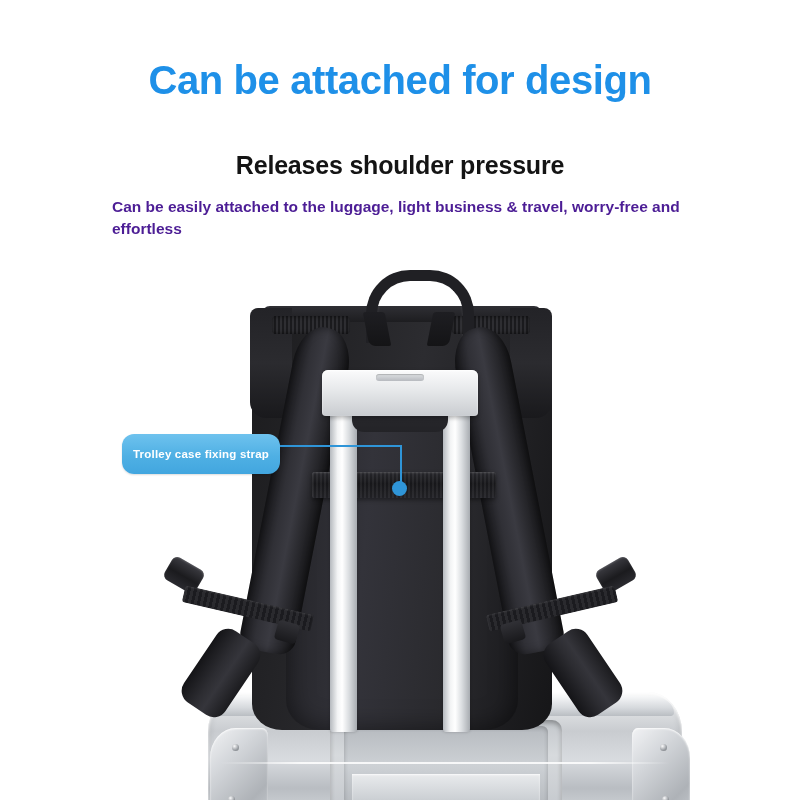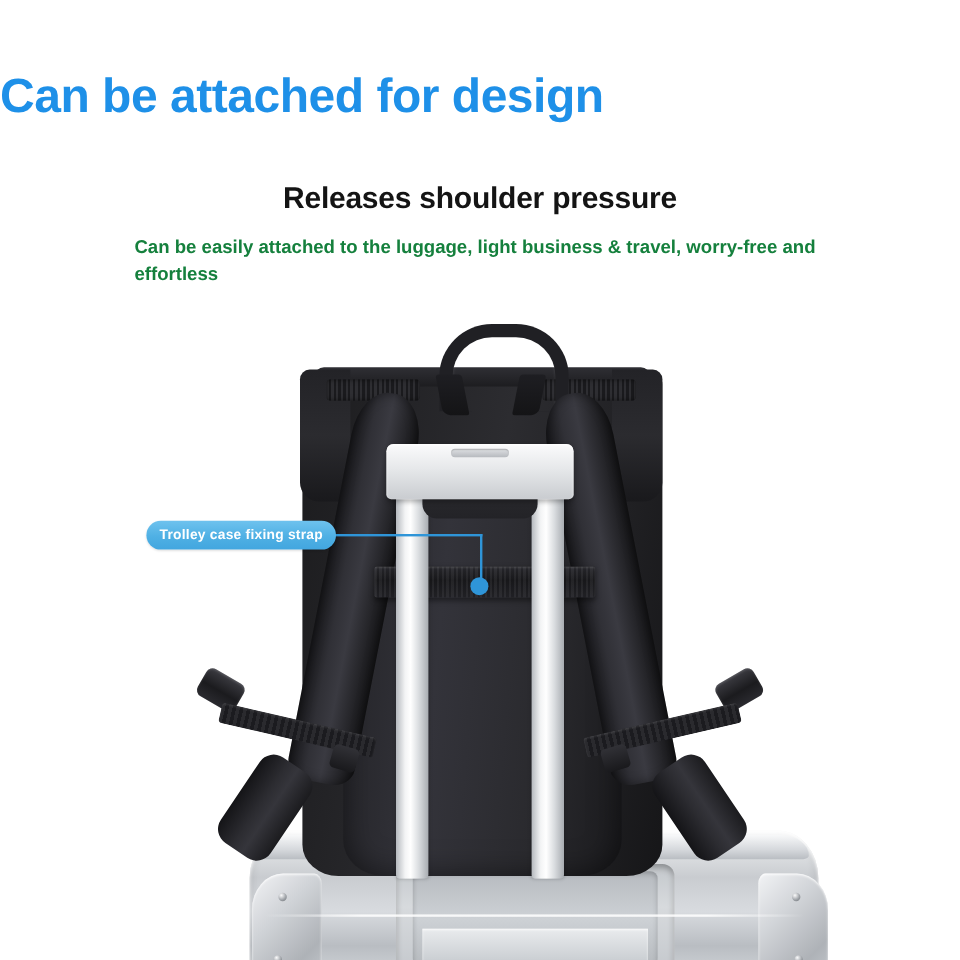--- a/index.html
+++ b/index.html
@@ -22,21 +22,21 @@
     background: #ffffff;
     overflow: hidden;
   }
 
   
   .headline {
     position: absolute;
     left: 0;
     top: 58px;
     width: 800px;
-    text-align: left;
+    text-align: center;
     font-size: 40px;
     font-weight: bold;
     letter-spacing: -0.4px;
     color: #1e90e8;
     white-space: nowrap;
   }
   .subhead {
     position: absolute;
     left: 0;
     top: 136px;
@@ -50,21 +50,21 @@
     margin-top: 15px;
   }
   .bodytext {
     position: absolute;
     left: 112px;
     top: 196px;
     width: 578px;
     font-size: 15.5px;
     font-weight: bold;
     line-height: 1.45;
-    color: #15803d;
+    color: #4c1d95;
     text-align: left;
   }
 
   
   #photo {
     position: absolute;
     left: 0;
     top: 250px;
     width: 800px;
     height: 550px;
@@ -377,21 +377,21 @@
                                  #d2d5d9 72%, #a2a6ab 100%);
   }
   .trolley-bar-seg.left  { left: 331px; }
   .trolley-bar-seg.right { left: 444px; }
 
   
   .callout-pill {
     position: absolute;
     left: 122px;
     top: 434px;
-    height: 24px;
+    height: 40px;
     padding: 0 11px;
     display: flex;
     align-items: center;
     border-radius: 12px;
     background: linear-gradient(180deg, #6ec2ee 0%, #4fb0e4 55%, #42a6df 100%);
     color: #ffffff;
     font-size: 11.5px;
     font-weight: bold;
     letter-spacing: .2px;
     white-space: nowrap;

